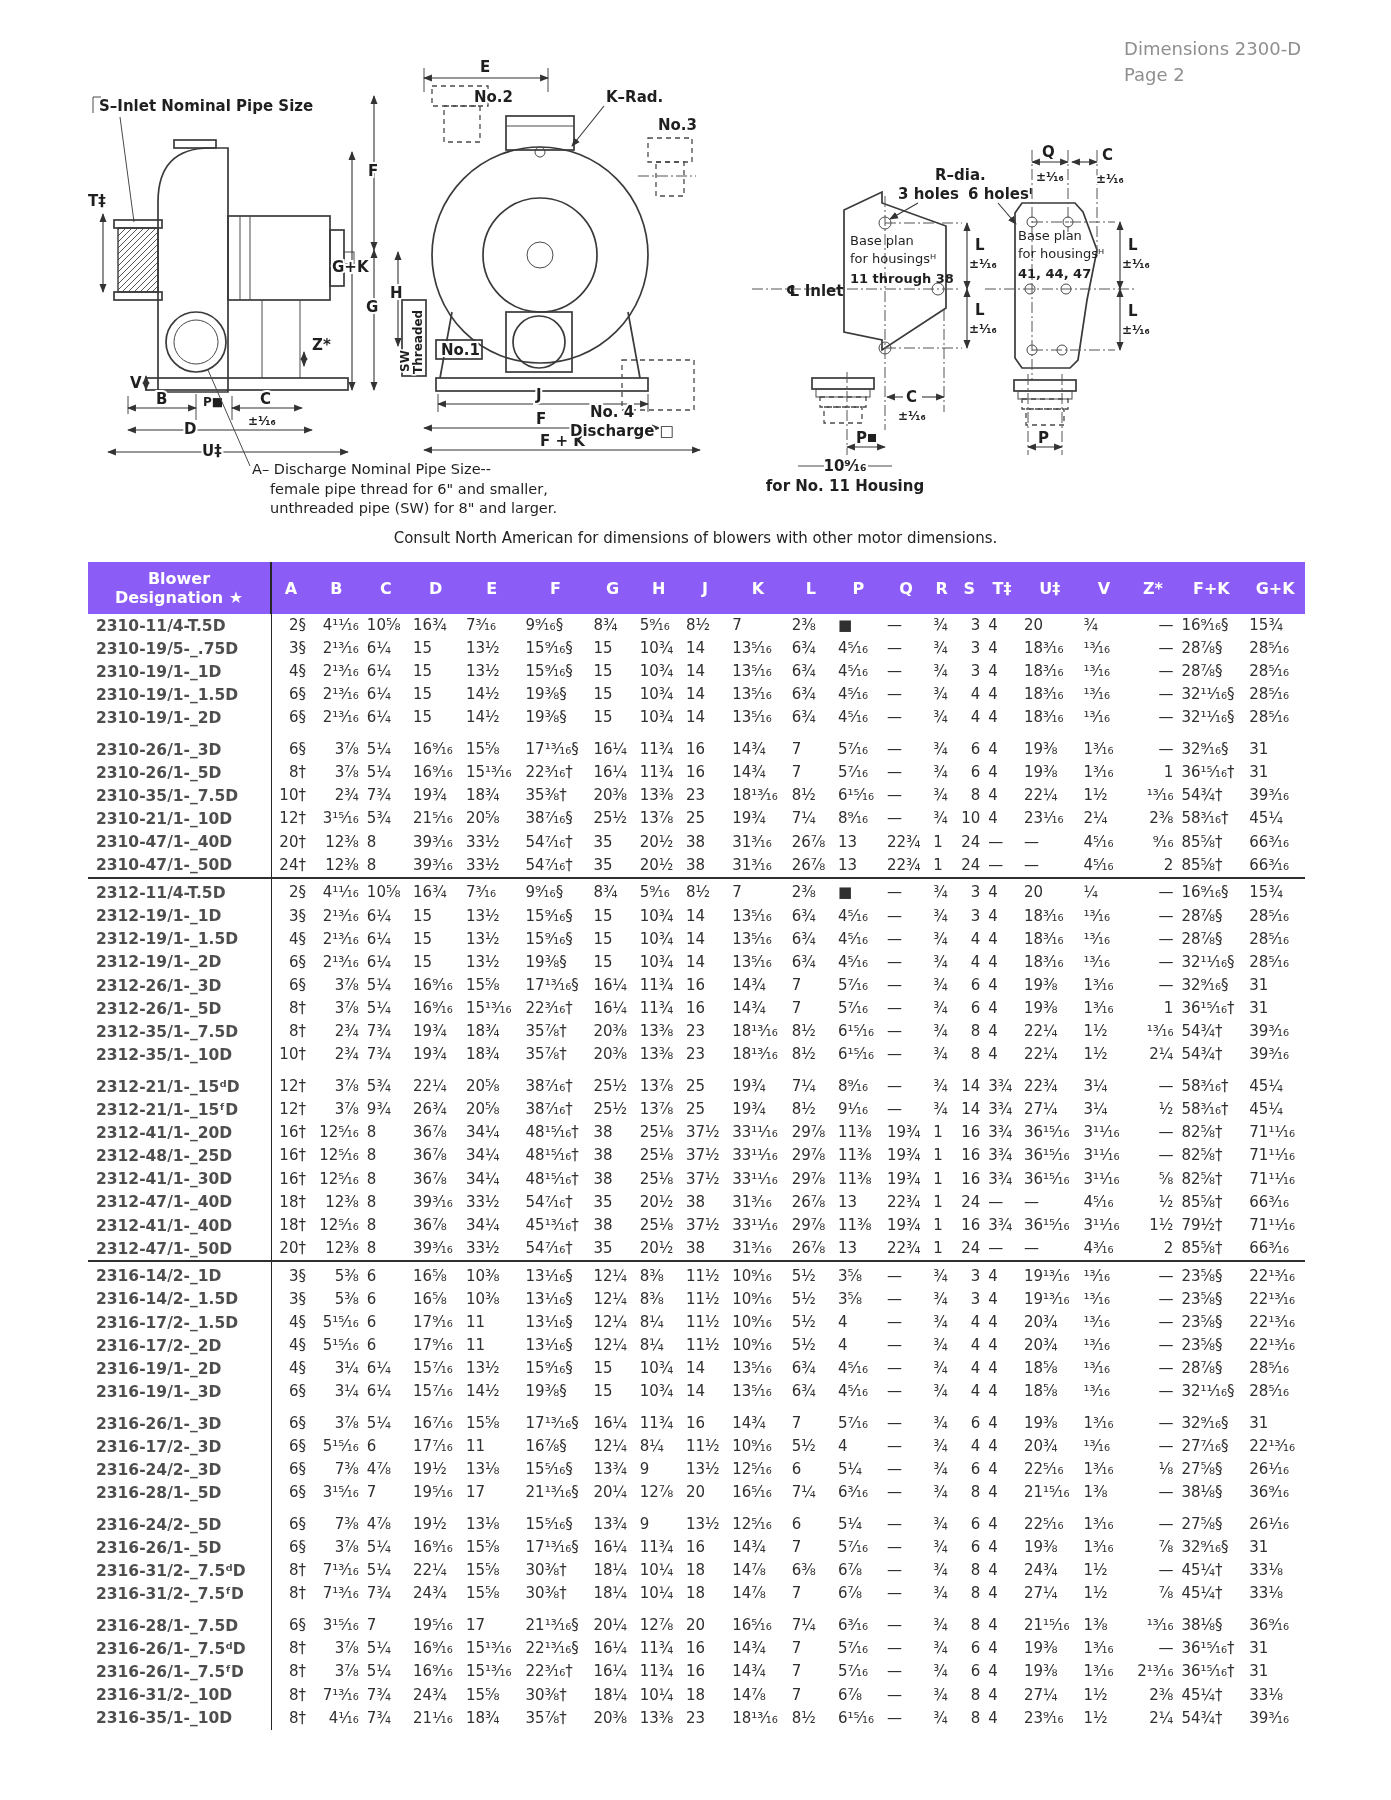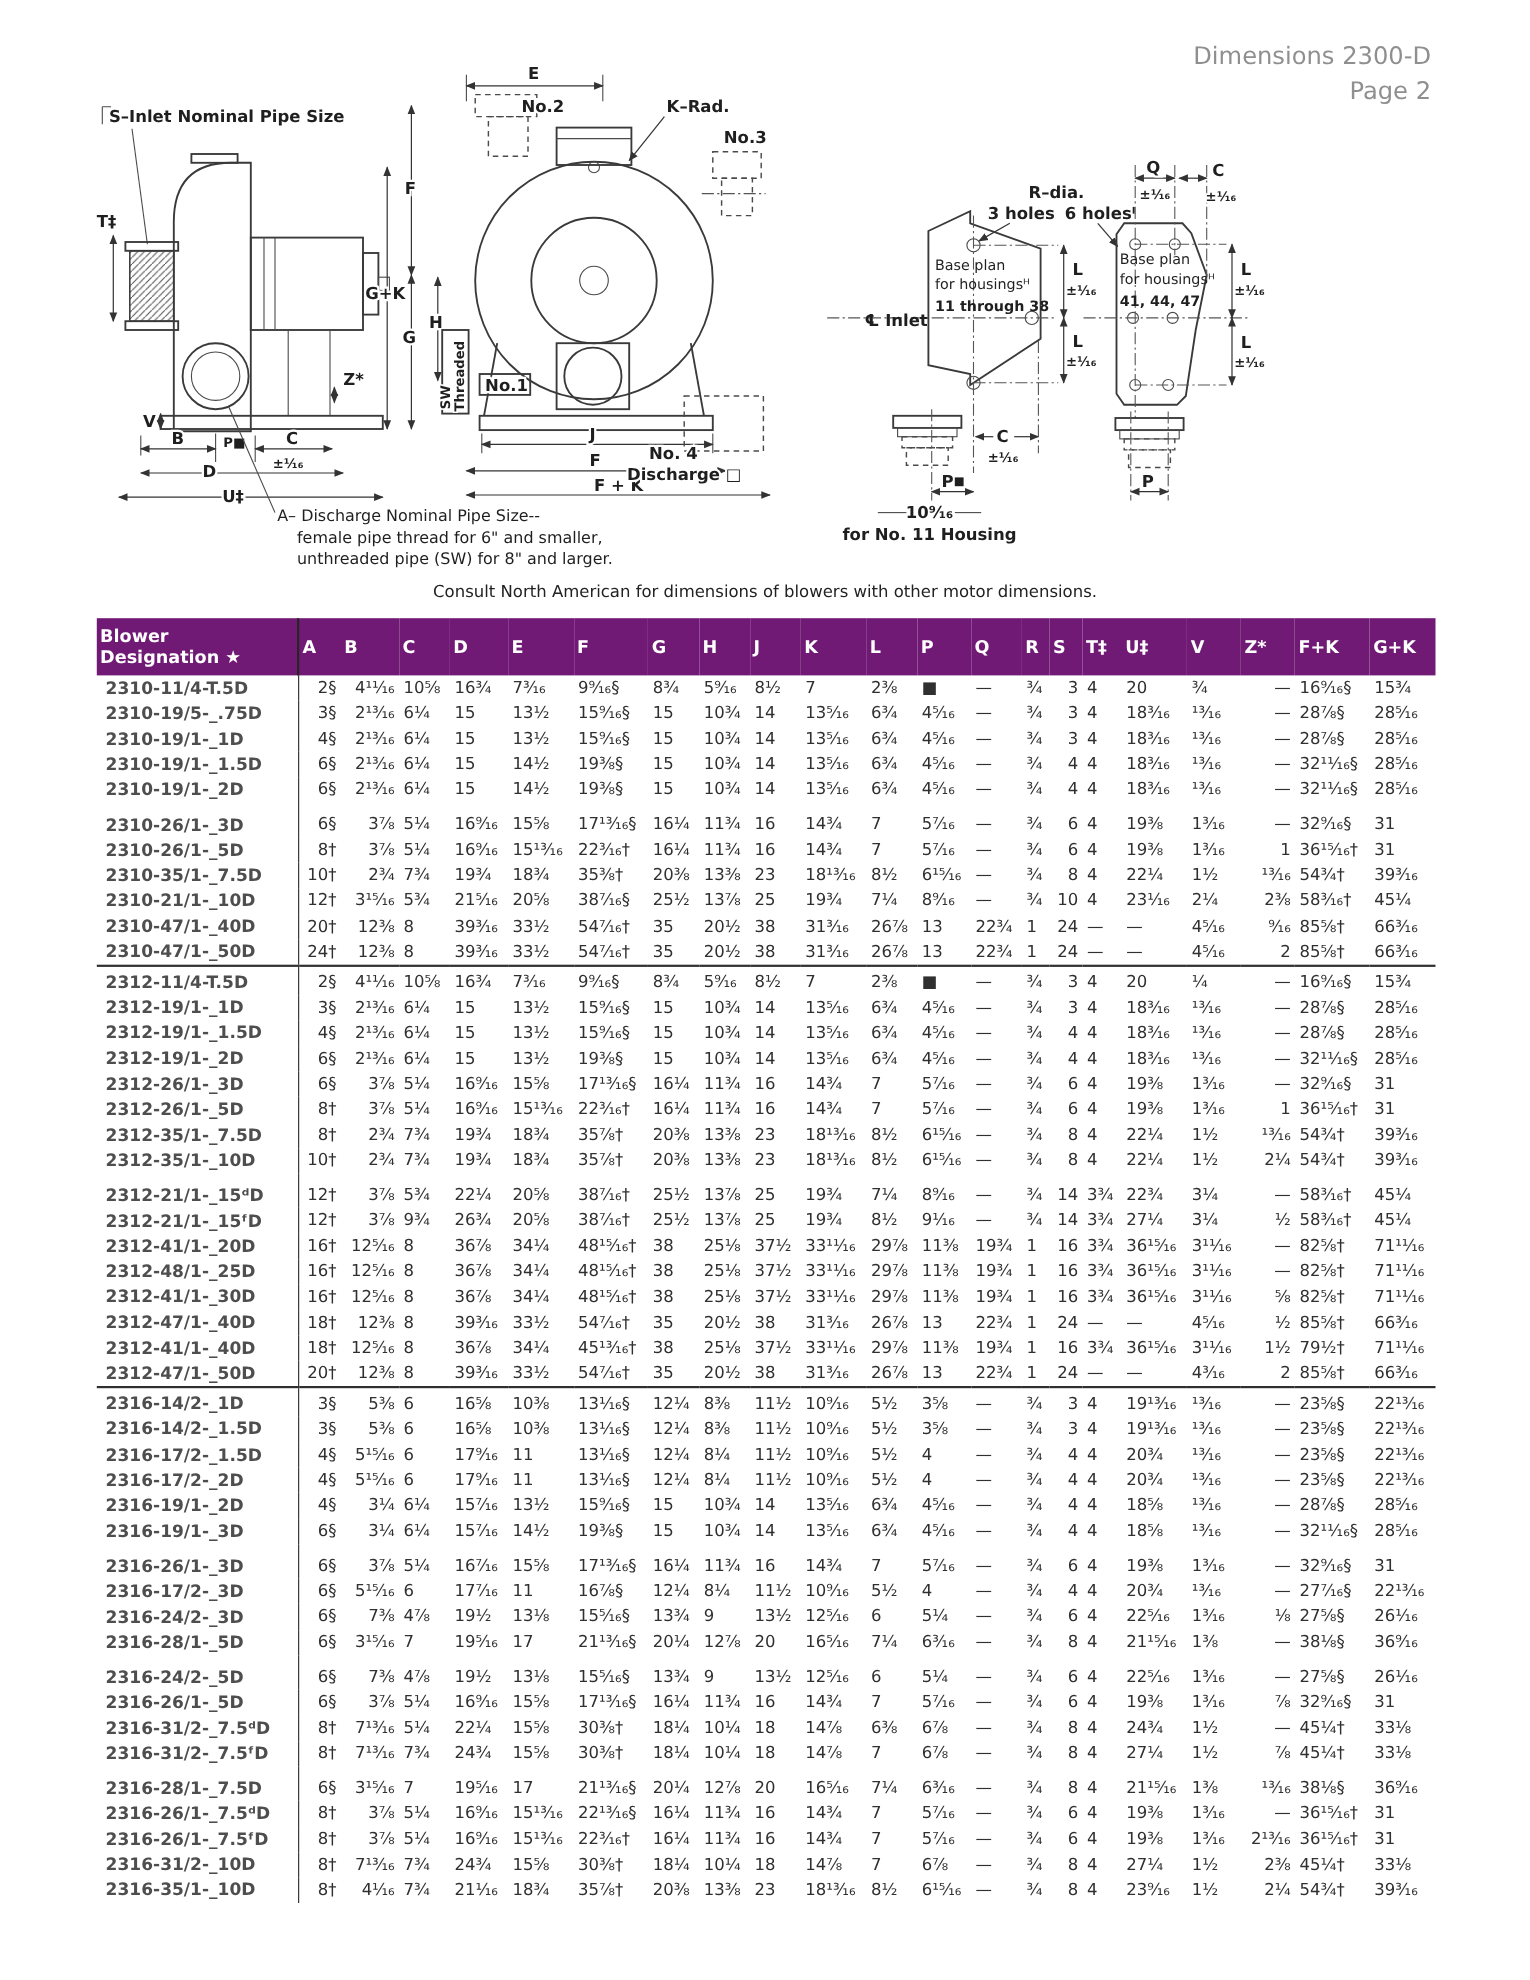--- a/index.html
+++ b/index.html
@@ -1,34 +1,34 @@
 <!DOCTYPE html>
 <html><head>
 <meta charset="utf-8">
 <style>
   html,body{margin:0;padding:0;background:#fff;}
   body{width:1391px;height:1800px;position:relative;font-family:"DejaVu Sans",sans-serif;color:#2e2e2e;}
-  .pagehead{position:absolute;top:36px;right:90px;text-align:right;color:#8f8f8f;font-size:22px;line-height:1.45;}
+  .pagehead{position:absolute;top:36px;right:90px;color:#8f8f8f;font-size:18px;line-height:1.45;}
   #diagram{position:absolute;top:0;left:0;}
   #diagram text{font-family:"DejaVu Sans",sans-serif;fill:#1f1f1f;}
   .dt{font-size:15px;font-weight:bold;paint-order:stroke;stroke:#fff;stroke-width:4px;}
   .lbl{font-size:15px;font-weight:bold;}
   .sm{font-size:12px;font-weight:bold;paint-order:stroke;stroke:#fff;stroke-width:3px;}
   .nt{font-size:14.5px;}
   .bp{font-size:13px;}
   .bpb{font-size:13px;font-weight:bold;}
   .ln{stroke:#3a3a3a;stroke-width:1.7;fill:none;}
   .thin{stroke:#4a4a4a;stroke-width:1;fill:none;}
   .dsh{stroke:#4a4a4a;stroke-width:1.3;fill:none;stroke-dasharray:5 4;}
   .cl{stroke:#555;stroke-width:1;fill:none;stroke-dasharray:11 3 2 3;}
   .dim{stroke:#333;stroke-width:1.1;fill:none;}
   .notes{position:absolute;top:528px;left:0;width:100%;text-align:center;font-size:15px;color:#222;line-height:1.38;}
   table{position:absolute;top:562px;left:88px;width:1217px;border-collapse:collapse;font-size:15px;}
   th,td{white-space:nowrap;font-weight:normal;}
-  thead th{background:#701a75;color:#fff;font-weight:bold;font-size:16px;text-align:left;vertical-align:middle;height:48px;padding:2px 3px;}
+  thead th{background:#8b5cf6;color:#fff;font-weight:bold;font-size:16px;text-align:center;vertical-align:middle;height:48px;padding:2px 3px;}
   th.des{width:176px;border-right:2px solid #262626;}
   td{padding:1.5px 4px;line-height:1.3;color:#303030;}
   td.des{color:#4e4e4e;border-right:1.6px solid #262626;font-size:15.5px;padding-left:8px;font-weight:bold;}
   td.ar{text-align:right;}
   tr.sep-gap td{padding-top:10px;}
   tr.sep-line td{border-top:2px solid #2f2f2f;padding-top:4px;}
 </style>
 </head>
 <body>
 

